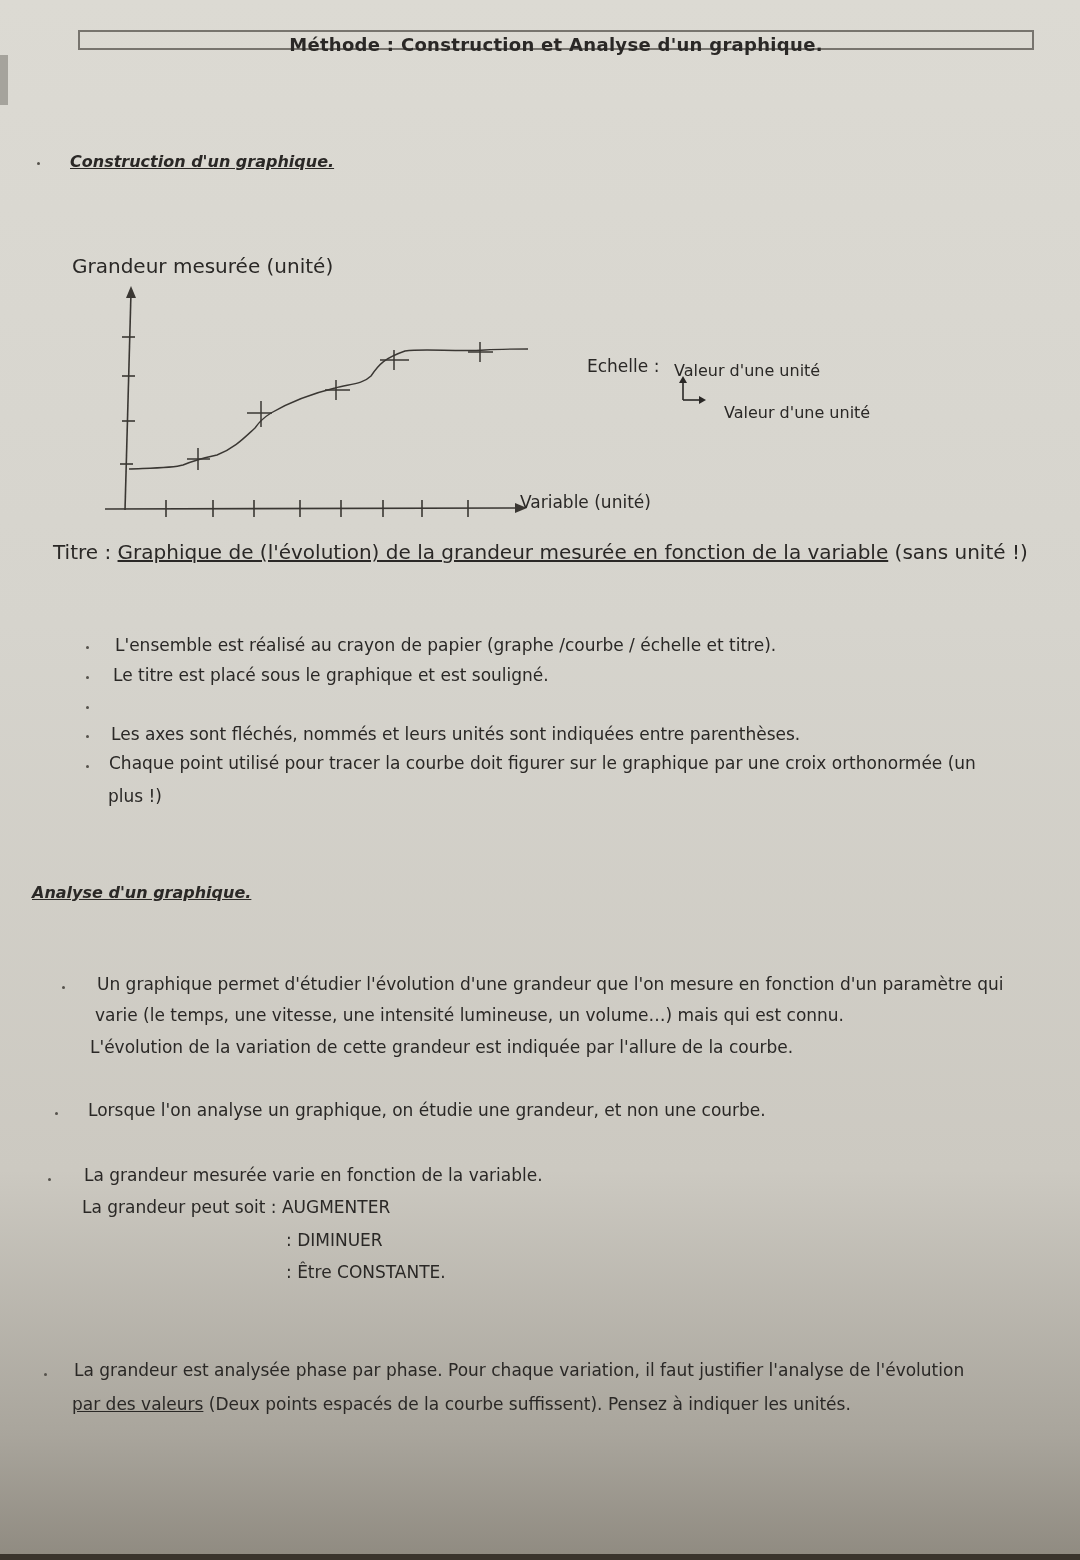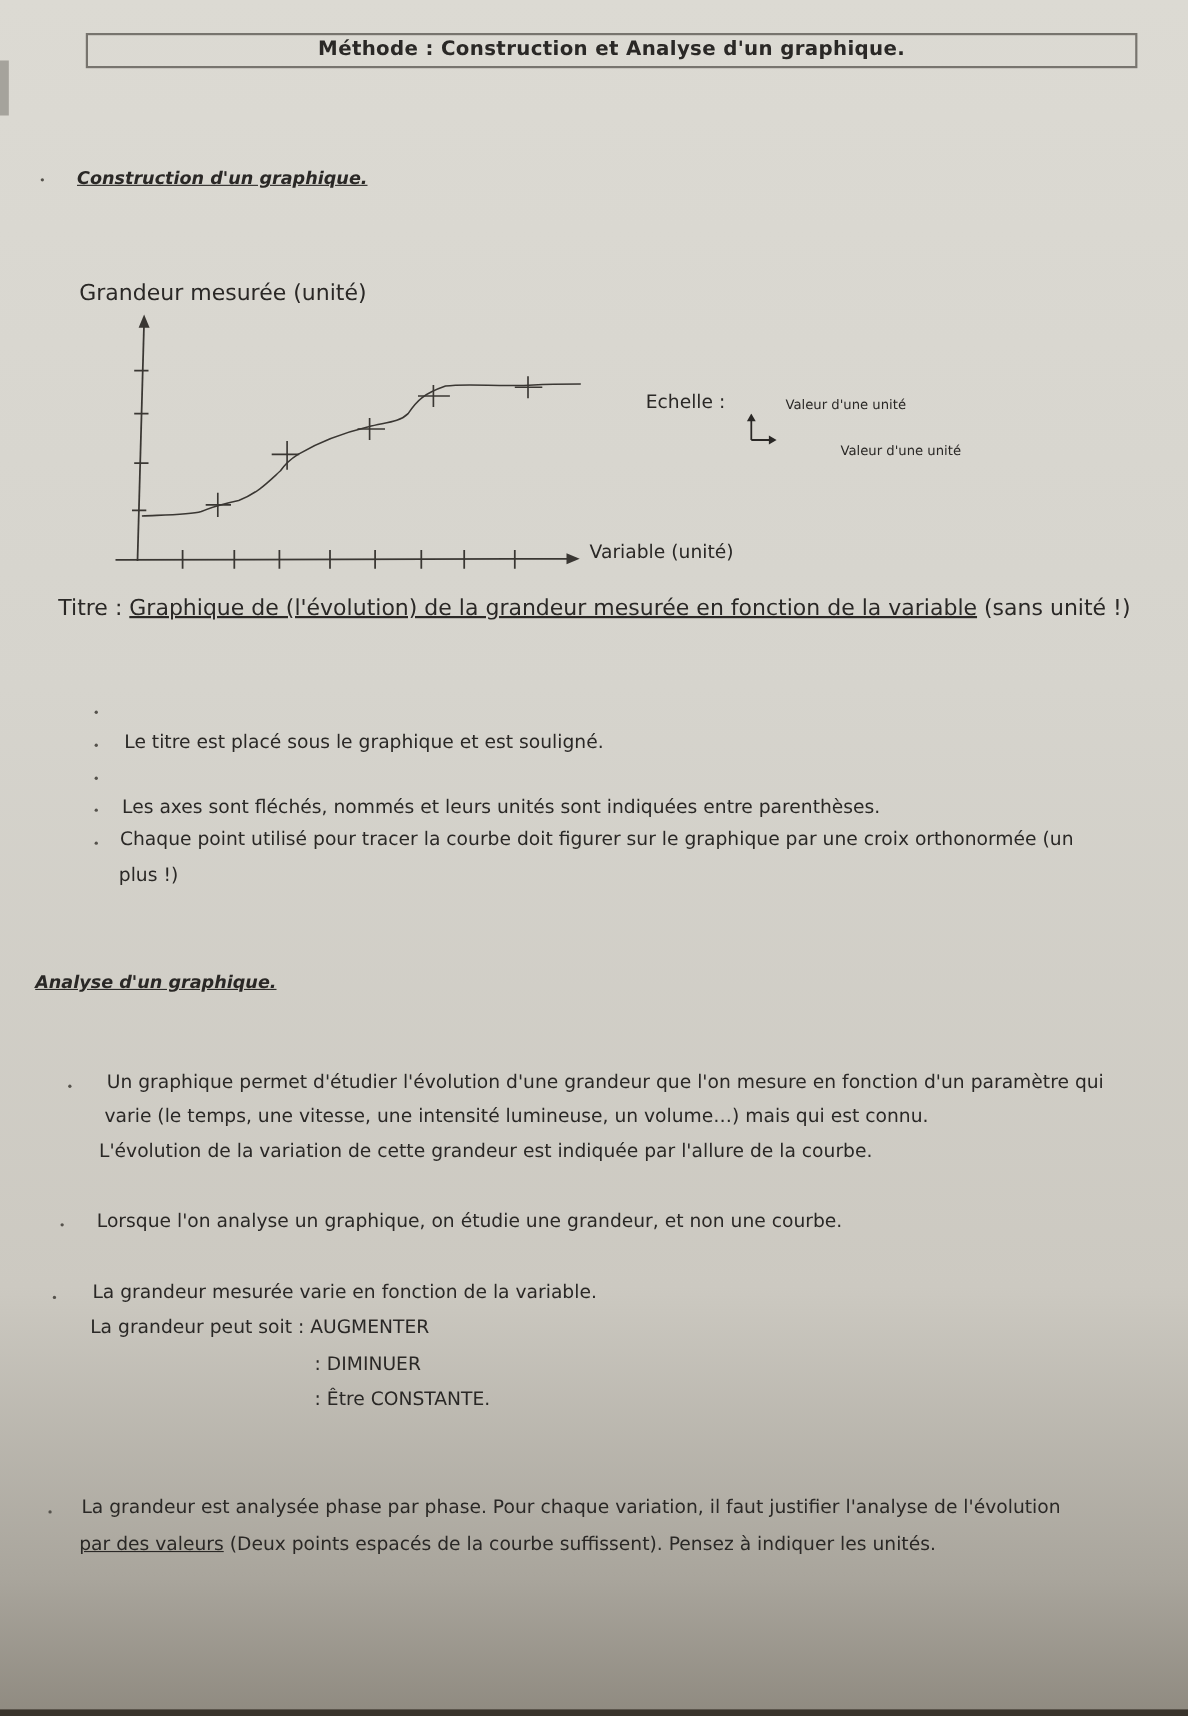--- a/index.html
+++ b/index.html
@@ -5,28 +5,28 @@
   html, body { margin:0; padding:0; }
   body {
     width:1080px; height:1560px; overflow:hidden; position:relative;
     background: linear-gradient(180deg, #dcdad3 0%, #d6d4cd 40%, #ccc9c1 75%, #a9a59c 92%, #8f8a80 100%);
     font-family: "DejaVu Sans", sans-serif;
     color:#2a2826;
   }
   .page { position:absolute; inset:0; }
   .left-shadow { position:absolute; left:0; top:55px; width:8px; height:50px; background:#8e8b85; opacity:.7; }
   .title-box {
-    position:absolute; left:78px; top:30px; width:956px; height:32px;
+    position:absolute; left:78px; top:30px; width:956px; height:20px;
     border:2px solid #77746e; box-sizing:border-box;
     text-align:center; font-size:18px; font-weight:bold; line-height:26px; letter-spacing:.3px;
   }
   .abs { position:absolute; white-space:nowrap; }
   .section-h { font-size:16px; font-weight:bold; text-decoration:underline; font-style:italic; }
   .txt { font-size:17px; }
-  .small { font-size:12px;margin-left:40px; }
+  .small { font-size:16px; }
   .bullet { position:absolute; width:3px; height:3px; background:#55524c; border-radius:50%; }
   u.ul { text-decoration:underline; }
   .chart { position:absolute; left:95px; top:282px; }
   .bottom-bar { position:absolute; left:0; bottom:0; width:1080px; height:6px; background:#3a342c; }
 </style>
 </head>
 <body>
 
 <div class="page">
   <div class="left-shadow"></div>
@@ -83,28 +83,29 @@
   <svg class="abs" style="left:678px;top:376px" width="30" height="30">
     <g stroke="#2a2826" stroke-width="1.6" fill="none">
       <line x1="5" y1="4" x2="5" y2="24"></line>
         <line x1="5" y1="24" x2="22" y2="24"></line>
     </g>
     <polygon points="5,0 1,7 9,7" fill="#2a2826"></polygon>
     <polygon points="28,24 21,20 21,28" fill="#2a2826"></polygon>
   </svg>
   <div class="abs small" style="left:724px;top:403px">Valeur d'une unité</div>
 
-  <div class="abs txt" style="left:536px;top:492px">Variable (unité)</div>
+  <div class="abs txt" style="left:520px;top:492px">Variable (unité)</div>
 
   <div class="abs txt" style="left:53px;top:540px;font-size:20px">
     <span>Titre : </span><u class="ul">Graphique de (l'évolution) de la grandeur mesurée en fonction de la variable</u>
     <span>(sans unité !)</span>
   </div>
 
   <div class="bullet" style="left:86px;top:646px"></div>
+  <div class="abs txt" style="left:115px;top:635px">L'ensemble est réalisé au crayon de papier (graphe /courbe / échelle et titre).</div>
   <div class="bullet" style="left:86px;top:676px"></div>
   <div class="abs txt" style="left:113px;top:665px">Le titre est placé sous le graphique et est souligné.</div>
   <div class="bullet" style="left:86px;top:706px"></div>
   <div class="bullet" style="left:86px;top:735px"></div>
   <div class="abs txt" style="left:111px;top:724px">Les axes sont fléchés, nommés et leurs unités sont indiquées entre parenthèses.</div>
   <div class="bullet" style="left:86px;top:765px"></div>
   <div class="abs txt" style="left:109px;top:753px">Chaque point utilisé pour tracer la courbe doit figurer sur le graphique par une croix orthonormée (un</div>
   <div class="abs txt" style="left:108px;top:786px">plus !)</div>
 
   <div class="abs section-h" style="left:32px;top:883px">Analyse d'un graphique.</div>

